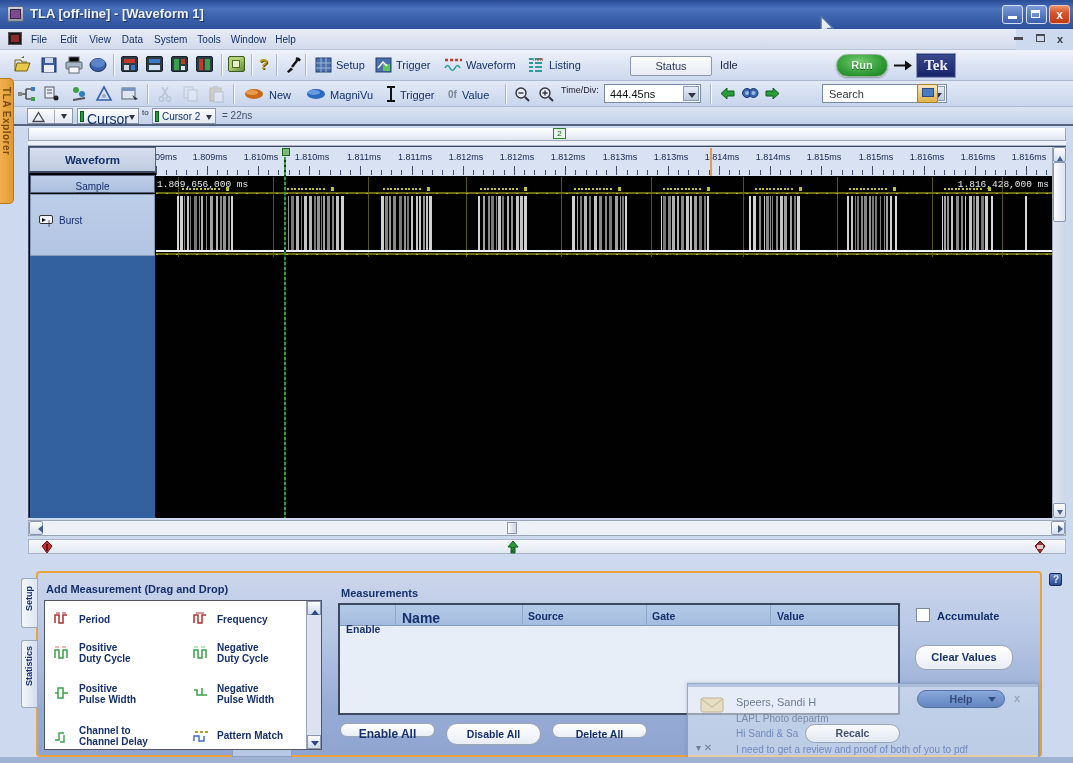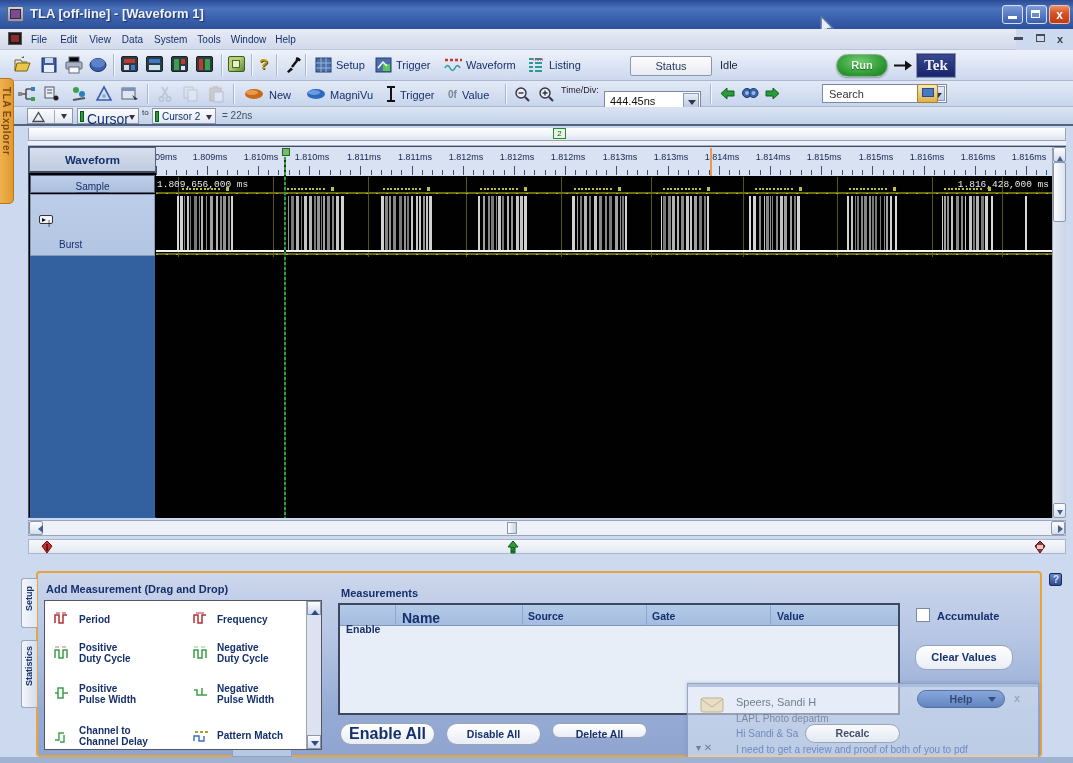--- a/index.html
+++ b/index.html
@@ -205,21 +205,21 @@
       <circle cx="8" cy="8" r="5" fill="#e8eef8" stroke="#334" stroke-width="1.4"></circle>
       <path d="M12 12 L16 16" stroke="#334" stroke-width="2"></path>
       <path d="M5.5 8 H10.5" stroke="#334" stroke-width="1.4"></path>
     </svg>
   <svg class="abs" style="left:537px;top:4px" width="19" height="18">
       <circle cx="8" cy="8" r="5" fill="#e8eef8" stroke="#334" stroke-width="1.4"></circle>
       <path d="M12 12 L16 16" stroke="#334" stroke-width="2"></path>
       <path d="M5.5 8 H10.5 M8 5.5 V10.5" stroke="#334" stroke-width="1.4"></path>
     </svg>
   <div class="abs" style="left:561px;top:5px;font-size:9px;color:#223;line-height:8px;">Time/Div:</div>
-  <div class="abs" style="left:604px;top:10px;width:97px;height:19px;background:#fff;border:1px solid #7a8aa5;">
+  <div class="abs" style="left:604px;top:3px;width:97px;height:19px;background:#fff;border:1px solid #7a8aa5;">
     <div class="abs" style="left:5px;top:3px;font-size:11px;color:#111;">444.45ns</div>
     <div class="abs" style="right:1px;top:1px;width:16px;height:15px;background:linear-gradient(#e8eef8,#bcC9e0);border:1px solid #8a9ab5;">
         <div style="position:absolute;left:4px;top:6px;width:0;height:0;border:4px solid transparent;border-top:5px solid #334;"></div>
       </div>
   </div>
   <div class="abs sep" style="left:710px;top:3px;height:20px;"></div>
   <svg class="abs" style="left:719px;top:5px" width="17" height="15">
       <path d="M9 1 L9 14 M9 1 L3 7.5 L9 14 M9 1 L15 7.5 L9 14" fill="none"></path>
       <path d="M2 7.5 L8 2 V5 H15 V10 H8 V13 Z" fill="#2a9a3a" stroke="#116020"></path>
     </svg>
@@ -275,21 +275,21 @@
 
 <div class="abs" style="left:28px;top:146px;width:1038px;height:372px;border:1px solid #3c4a64;background:#000;">
 
   <div class="abs" style="left:0;top:0;width:127px;height:26px;background:linear-gradient(#d6dfee,#bfcbdf);border:1px solid #55627e;border-bottom:2px solid #3c4a64;text-align:center;"><span class="navy bold" style="font-size:11.5px;line-height:24px;">Waveform</span></div>
   <div class="abs" style="left:1px;top:28px;width:125px;height:18px;background:linear-gradient(#bfcfe9,#aabfde);border:1px solid #55627e;text-align:center;"><span class="navy" style="font-size:10px;line-height:16px;border-bottom:1px solid #44506b;">Sample</span></div>
   <div class="abs" style="left:1px;top:47px;width:125px;height:62px;background:linear-gradient(#bccde8,#b2c5e2);border:1px solid #8a9bb8;">
     <div class="abs" style="left:8px;top:20px;width:14px;height:9px;background:#f0f4fa;border:1px solid #333;border-radius:2px;">
         <div style="position:absolute;left:2px;top:2px;width:0;height:0;border:2.5px solid transparent;border-left:4px solid #111;"></div>
         <div style="position:absolute;left:8px;top:1.5px;font-size:8px;color:#111;">|</div>
       </div>
-    <div class="abs navy" style="left:28px;top:20px;font-size:10px;margin-top:24px;">Burst</div>
+    <div class="abs navy" style="left:28px;top:20px;font-size:10px;">Burst</div>
   </div>
   <div class="abs" style="left:1px;top:109px;width:125px;height:262px;background:#33609e;"></div>
 
   <svg class="abs" style="left:127px;top:0" width="897" height="371" viewBox="155 146 897 371" shape-rendering="crispEdges">
 
     <rect x="155" y="146" width="897" height="29" fill="#d9e2f2"></rect>
     <g transform="translate(0,0)">
       <text x="154" y="159" font-size="9" fill="#15254f" text-anchor="start">09ms</text>
 <text x="209" y="159" font-size="9" fill="#15254f" text-anchor="middle">1.809ms</text>
 <text x="260" y="159" font-size="9" fill="#15254f" text-anchor="middle">1.810ms</text>
@@ -679,21 +679,21 @@
   <div class="abs bold navy" style="left:62px;top:5px;font-size:14px;">Name</div>
   <div class="abs bold navy" style="left:188px;top:5px;font-size:10.5px;">Source</div>
   <div class="abs bold navy" style="left:312px;top:5px;font-size:10.5px;">Gate</div>
   <div class="abs bold navy" style="left:437px;top:5px;font-size:10.5px;">Value</div>
   <div class="abs" style="left:55px;top:0;width:1px;height:21px;background:#8ea8cc;"></div>
   <div class="abs" style="left:182px;top:0;width:1px;height:21px;background:#8ea8cc;"></div>
   <div class="abs" style="left:306px;top:0;width:1px;height:21px;background:#8ea8cc;"></div>
   <div class="abs" style="left:430px;top:0;width:1px;height:21px;background:#8ea8cc;"></div>
 </div>
 
-<div class="abs pill" style="left:340px;top:723px;width:95px;height:22px;font-size:16px;line-height:20px;">Enable All</div>
+<div class="abs pill" style="left:340px;top:723px;width:95px;height:14px;font-size:12px;line-height:20px;">Enable All</div>
 <div class="abs pill" style="left:446px;top:723px;width:95px;height:22px;font-size:10.5px;line-height:20px;">Disable All</div>
 <div class="abs pill" style="left:552px;top:723px;width:95px;height:15px;font-size:10.5px;line-height:20px;">Delete All</div>
 
 <div class="abs" style="left:916px;top:608px;width:14px;height:14px;background:#fff;border:1px solid #7a8aa5;"></div>
 <div class="abs bold navy" style="left:937px;top:610px;font-size:11px;">Accumulate</div>
 <div class="abs pill" style="left:915px;top:645px;width:98px;height:25px;font-size:11px;line-height:23px;">Clear Values</div>
 
 <div class="abs" style="left:917px;top:690px;width:88px;height:18px;border-radius:9px;background:linear-gradient(#7a9ed8,#4a74b8);border:1px solid #3a5a94;color:#10255c;font-weight:bold;font-size:10.5px;text-align:center;line-height:16px;z-index:30;opacity:0.8;">Help</div>
 <div class="abs" style="left:988px;top:697px;width:0;height:0;border:4px solid transparent;border-top:5px solid #223a6a;z-index:31;opacity:0.8;"></div>
 <div class="abs" style="left:1014px;top:692px;font-size:11px;color:#44506b;font-weight:bold;">x</div>

